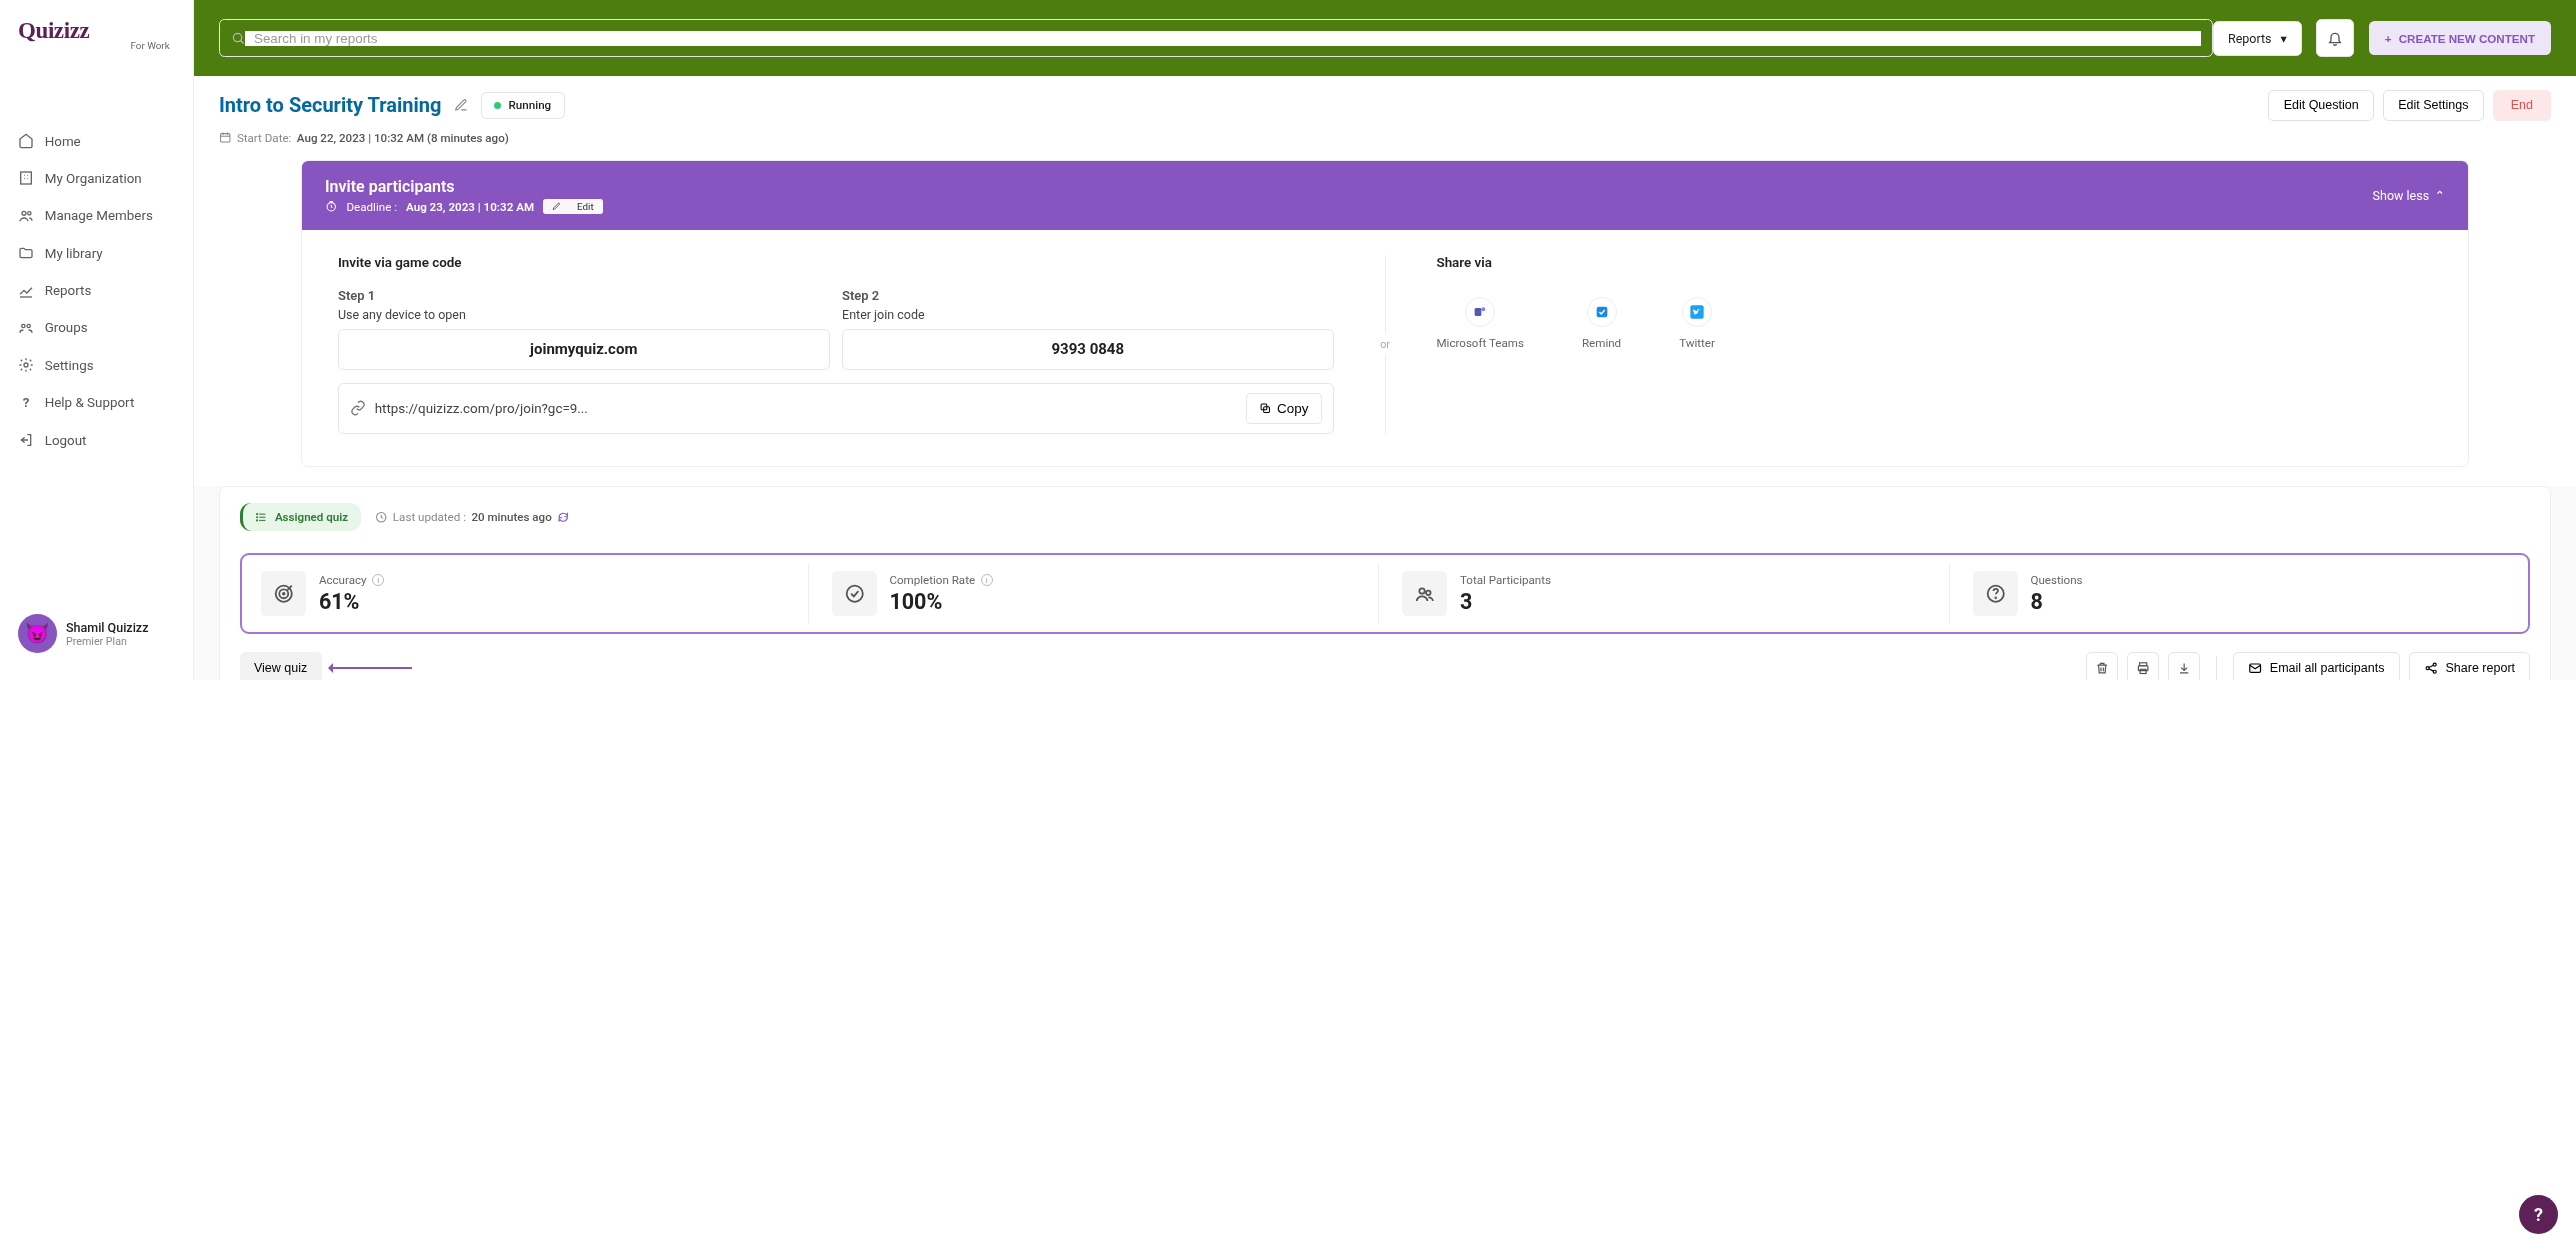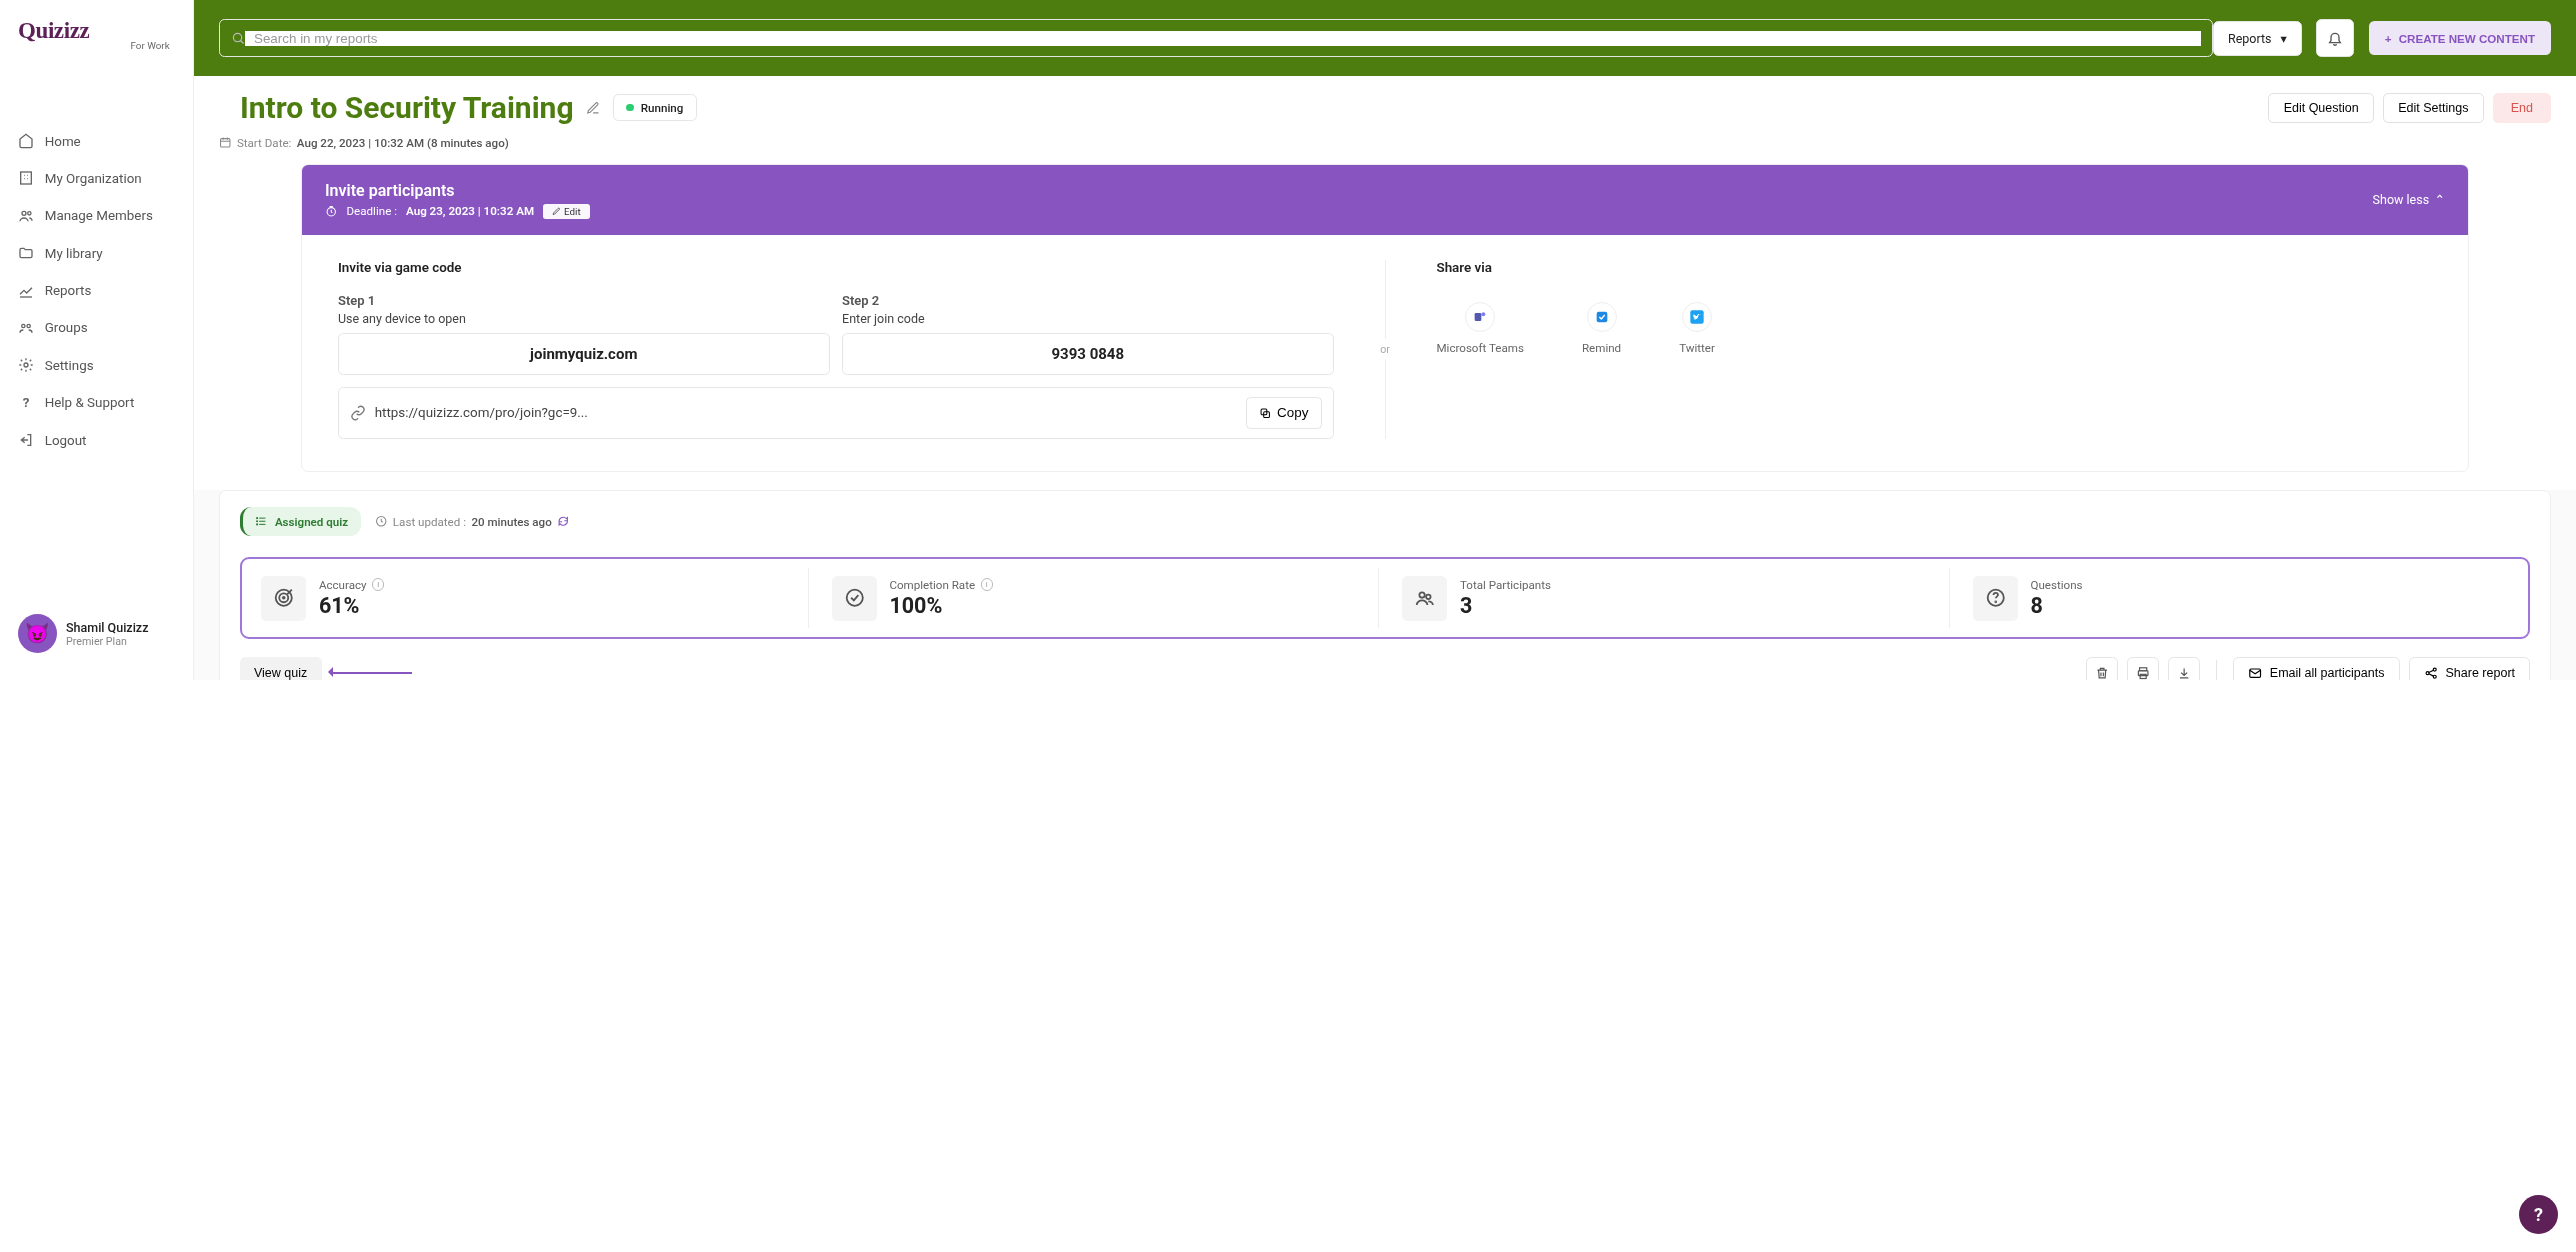--- a/index.html
+++ b/index.html
@@ -19,35 +19,35 @@
 .main { flex: 1; display: flex; flex-direction: column; background: #fafafa; overflow-y: auto; }
 .topbar { display: flex; align-items: center; gap: 14.3px; padding: 19px 25px; background: #4d7c0f; }
 .search-box { flex: 1; position: relative; border: 0.9px solid #e5e5e5; border-radius: 5.4px; display: flex; align-items: center; padding: 0 10.7px; height: 38px; }
 .search-box input { border: none; outline: none; flex: 1; font-size: 13.4px; padding-left: 9px; color: #333; }
 .search-box input::placeholder { color: #999; }
 .dropdown-btn { display: flex; align-items: center; gap: 9px; padding: 9px 14.3px; border: 0.9px solid #e5e5e5; border-radius: 5.4px; background: #fff; cursor: pointer; margin-left: -14.3px; }
 .bell-btn { width: 38px; height: 38px; border: 0.9px solid #e5e5e5; border-radius: 5.4px; background: #fff; display: flex; align-items: center; justify-content: center; cursor: pointer; }
 .create-btn { background: #ede6f6; color: #8854c0; font-weight: 600; padding: 10.7px 16px; border-radius: 5.4px; border: none; cursor: pointer; display: flex; align-items: center; gap: 7.2px; font-size: 11.6px; }
 .page-head { display: flex; align-items: center; justify-content: space-between; padding: 14.3px 25px 7.2px; background: #fff; }
 .page-title-row { display: flex; align-items: center; gap: 12.5px; }
-.page-title { font-size: 30px; font-weight: 700; color: #4d7c0f; margin-left: 21px; }
+.page-title { font-size: 20px; font-weight: 700; color: #0369a1; }
 .edit-title-ic { color: #888; cursor: pointer; }
 .status-pill { display: flex; align-items: center; gap: 7.2px; border: 0.9px solid #e5e5e5; border-radius: 5.4px; padding: 5.4px 12.5px; font-size: 11.6px; font-weight: 500; }
 .status-dot { width: 7.2px; height: 7.2px; border-radius: 50%; background: #2ecc71; }
 .action-btns { display: flex; gap: 9px; }
 .btn-outline { border: 0.9px solid #e0e0e0; background: #fff; padding: 7.2px 14.3px; border-radius: 5.4px; cursor: pointer; font-size: 12.5px; font-weight: 500; }
 .btn-danger { background: #fce8e8; color: #d9534f; border: none; padding: 7.2px 18px; border-radius: 5.4px; cursor: pointer; font-weight: 500; font-size: 12.5px; }
 .start-date { padding: 3.6px 25px 14.3px; color: #888; font-size: 11.6px; display: flex; gap: 5.4px; background: #fff; }
 .start-date .bold { color: #555; font-weight: 500; }
 .invite-panel { margin: 0 107px 18px; border: 0.9px solid #eee; border-radius: 7.2px; overflow: hidden; background: #fff; }
 .invite-header { background: #8854c0; color: #fff; padding: 16px 23px; display: flex; justify-content: space-between; align-items: center; }
 .invite-header-left { }
 .invite-title { font-size: 16px; font-weight: 600; margin-bottom: 3.6px; }
 .deadline-row { display: flex; align-items: center; gap: 9px; font-size: 11.6px; }
-.deadline-edit { background: rgba(255,255,255,0.95); color: #333; padding: 1.8px 9px; border-radius: 2.7px; font-size: 9.8px; cursor: pointer; display: inline-flex; align-items: center; gap: 3px; }
+.deadline-edit { background: rgba(255,255,255,0.95); color: #333; padding: 1.8px 9px; border-radius: 2.7px; font-size: 9.8px; cursor: pointer; display: inline-flex; align-items: center; gap: 16px; }
 .show-less { color: #fff; font-size: 12.5px; cursor: pointer; display: flex; align-items: center; gap: 5.4px; }
 .invite-body { display: flex; padding: 25px 36px 32px; }
 .invite-left { flex: 1; padding-right: 27px; }
 .invite-section-title { font-size: 13.4px; font-weight: 600; margin-bottom: 18px; }
 .steps-row { display: flex; gap: 12.5px; margin-bottom: 12.5px; }
 .step { flex: 1; }
 .step-label { font-size: 13px; font-weight: 600; color: #555; }
 .step-desc { font-size: 12.5px; color: #444; margin: 3.6px 0 7.2px; }
 .step-box { border: 0.9px solid #e5e5e5; border-radius: 5.4px; padding: 10.7px 12.5px; font-size: 15px; font-weight: 700; text-align: center; }
 .link-row { border: 0.9px solid #e5e5e5; border-radius: 5.4px; padding: 9px 10.7px; display: flex; align-items: center; gap: 9px; }

